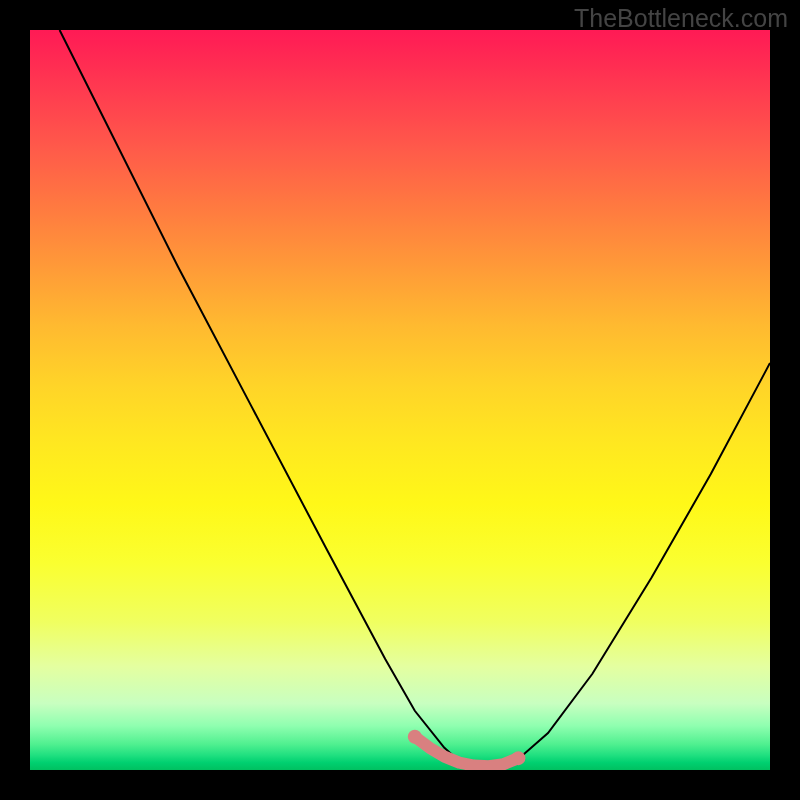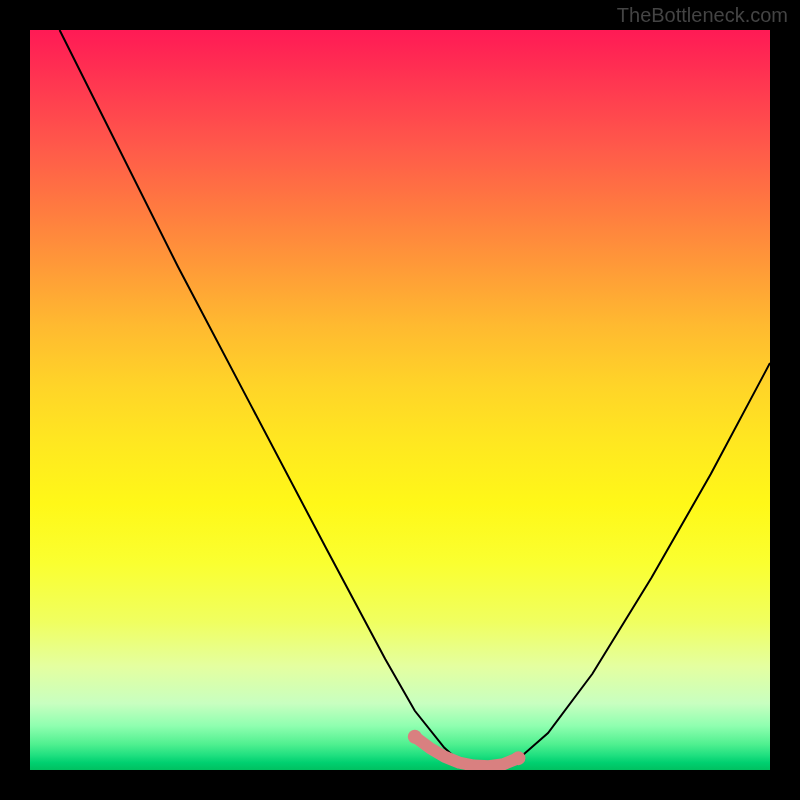--- a/index.html
+++ b/index.html
@@ -9,21 +9,21 @@
     background: #000;
     position: relative;
     overflow: hidden;
     font-family: Arial, sans-serif;
   }
   .watermark {
     position: absolute;
     top: 4px;
     right: 12px;
     color: #444;
-    font-size: 20px;
+    font-size: 25px;
     font-weight: 500;
     z-index: 10;
   }
   .plot-area {
     position: absolute;
     left: 30px;
     top: 30px;
     width: 740px;
     height: 740px;
     background: linear-gradient(to bottom,

